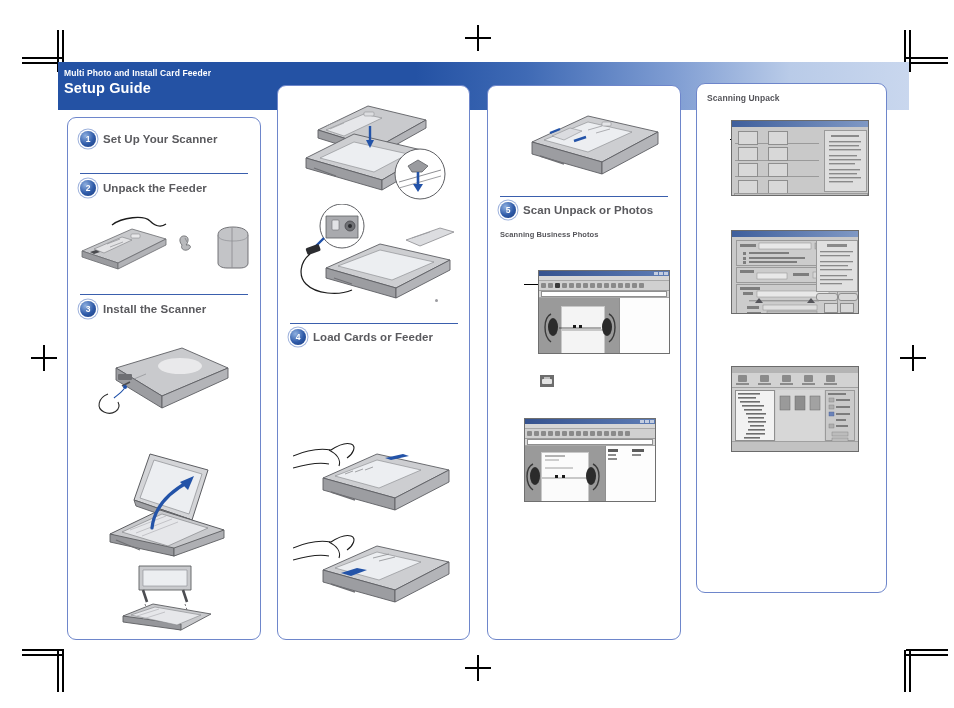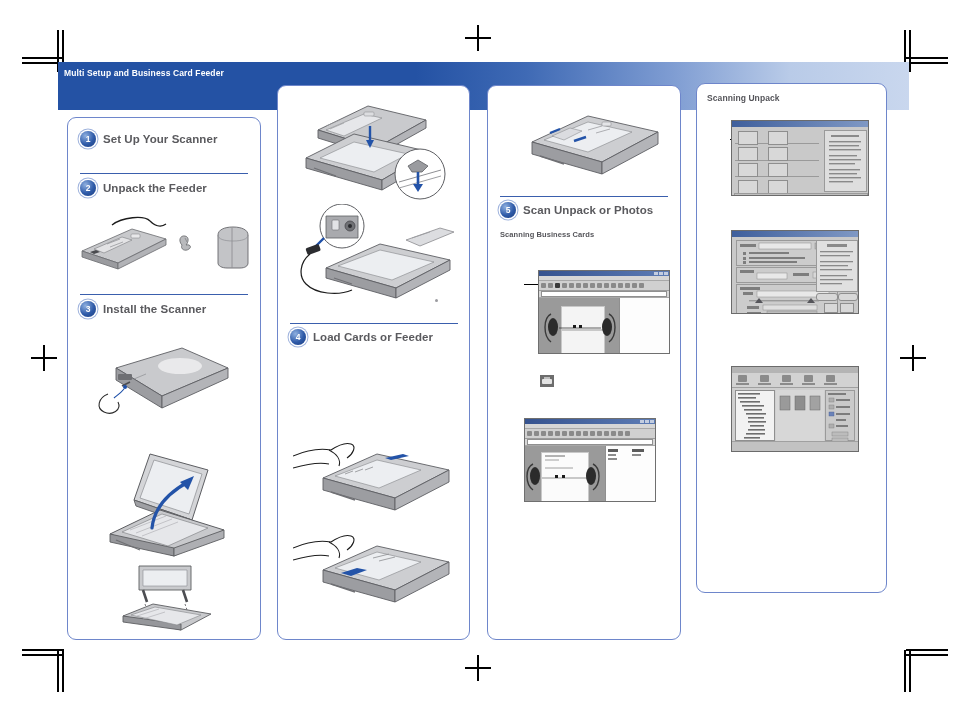--- a/index.html
+++ b/index.html
@@ -119,21 +119,22 @@
       <i class="v"></i>
       <i class="h"></i>
     </div>
   <div class="reg" style="left:465px;top:655px;">
       <i class="v"></i>
       <i class="h"></i>
     </div>
 
   <div class="banner">
     <div class="banner-text">
-      <div class="sub">Multi Setup and Business Card Feeder</div>
+      <div class="sub">Multi Photo and Install Card Feeder</div>
+      <div class="ttl">Setup Guide</div>
     </div>
   </div>
 
   <div class="panel" id="panel-1">
 
     <div class="step" style="top:13px;">
       <div class="num">
           <span>1</span>
         </div>
       <div class="step-label">Set Up Your Scanner</div>
@@ -349,21 +350,21 @@
 
     <div class="rule" style="top:110px;width:168px;"></div>
 
     <div class="step" style="top:116px;">
       <div class="num">
           <span>5</span>
         </div>
       <div class="step-label">Scan Unpack or Photos</div>
     </div>
 
-    <div class="subhead" style="left:12px;top:144px;">Scanning Business Cards</div>
+    <div class="subhead" style="left:12px;top:144px;">Scanning Business Photos</div>
 
     <div class="leader" style="left:36px;top:198px;width:46px;"></div>
 
     <div class="shot" style="left:50px;top:184px;width:130px;height:82px;">
       <div class="tbar">
         <div class="btns">
             <i></i>
             <i></i>
             <i></i>
           </div>

